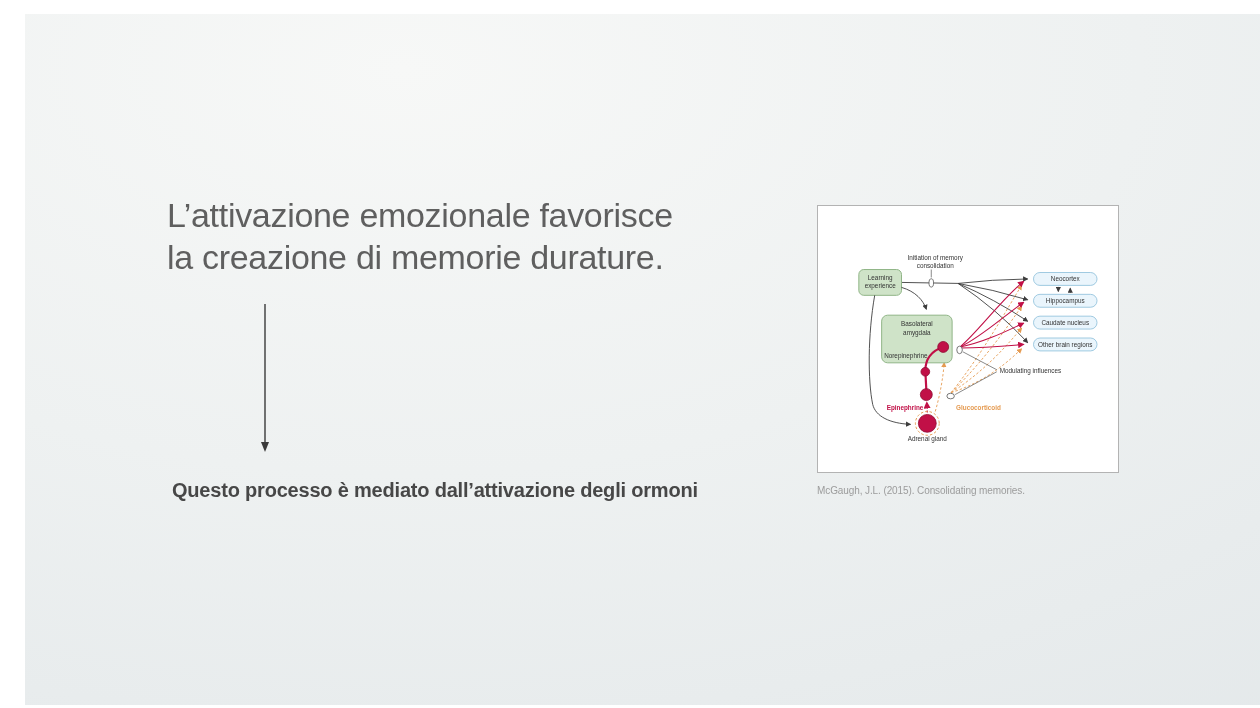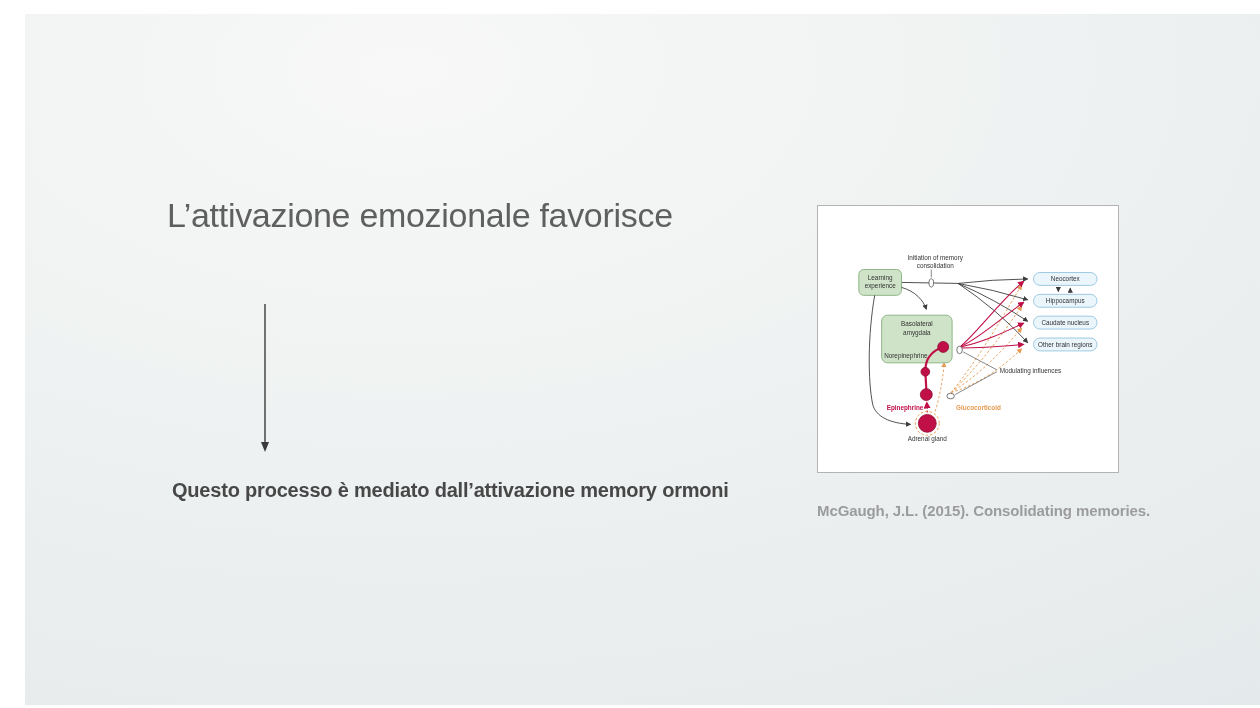--- a/index.html
+++ b/index.html
@@ -20,21 +20,21 @@
   .body-text{
     position:absolute;left:147px;top:462px;
     font-size:20px;line-height:28px;font-weight:700;color:#474747;letter-spacing:-0.2px;
   }
   .figure{
     position:absolute;left:792px;top:191px;width:302px;height:268px;
     background:#ffffff;border:1px solid #b3b3b3;box-sizing:border-box;
   }
   .citation{
     position:absolute;left:792px;top:468px;
-    font-size:15px;line-height:17px;font-weight:700;color:#9c9c9c;letter-spacing:-0.1px;margin-top:20px;
+    font-size:10px;line-height:17px;font-weight:400;color:#9c9c9c;letter-spacing:-0.1px;
   }
   
   .fig-svg text{font-family:"Liberation Sans",sans-serif;font-size:6.4px;fill:#333333;}
   .fig-svg .ln{stroke:#3d3d3d;stroke-width:0.9;fill:none;}
   .fig-svg .thin{stroke:#555555;stroke-width:0.7;fill:none;}
   .fig-svg .greenbox{fill:#cfe3c8;stroke:#8fb486;stroke-width:1;}
   .fig-svg .bluebox{fill:#eaf5fc;stroke:#8abdd9;stroke-width:0.8;}
   .fig-svg .redln{stroke:#c11047;stroke-width:1.1;fill:none;}
   .fig-svg .redthick{stroke:#c11047;stroke-width:2.2;fill:none;}
   .fig-svg .reddash{stroke:#c11047;stroke-width:1.2;fill:none;stroke-dasharray:2 1.5;}
@@ -45,29 +45,30 @@
   .fig-svg .orgtxt{fill:#e59a50;font-weight:bold;}
 </style>
 </head>
 <body>
 
 <div class="canvas">
   <div class="slide">
 
     <div class="title">
       <div>L’attivazione emozionale favorisce</div>
+      <div>la creazione di memorie durature.</div>
     </div>
 
     <svg class="down-arrow" width="16" height="150" viewBox="0 0 16 150">
       <line x1="8" y1="1" x2="8" y2="141" stroke="#3a3a3a" stroke-width="1.4"></line>
       <polygon points="4,139 12,139 8,149" fill="#3a3a3a"></polygon>
     </svg>
 
     <div class="body-text">
-      <div>Questo processo è mediato dall’attivazione memory ormoni</div>
+      <div>Questo processo è mediato dall’attivazione degli ormoni</div>
     </div>
 
     <div class="figure">
       <svg class="fig-svg" width="300" height="266" viewBox="0 0 302 268">
         <defs>
           <marker id="mBlack" markerWidth="6" markerHeight="6" refX="5" refY="3" orient="auto">
             <path d="M0,0 L6,3 L0,6 Z" fill="#3d3d3d"></path>
           </marker>
           <marker id="mRed" markerWidth="6" markerHeight="6" refX="5" refY="3" orient="auto">
             <path d="M0,0 L6,3 L0,6 Z" fill="#c11047"></path>

